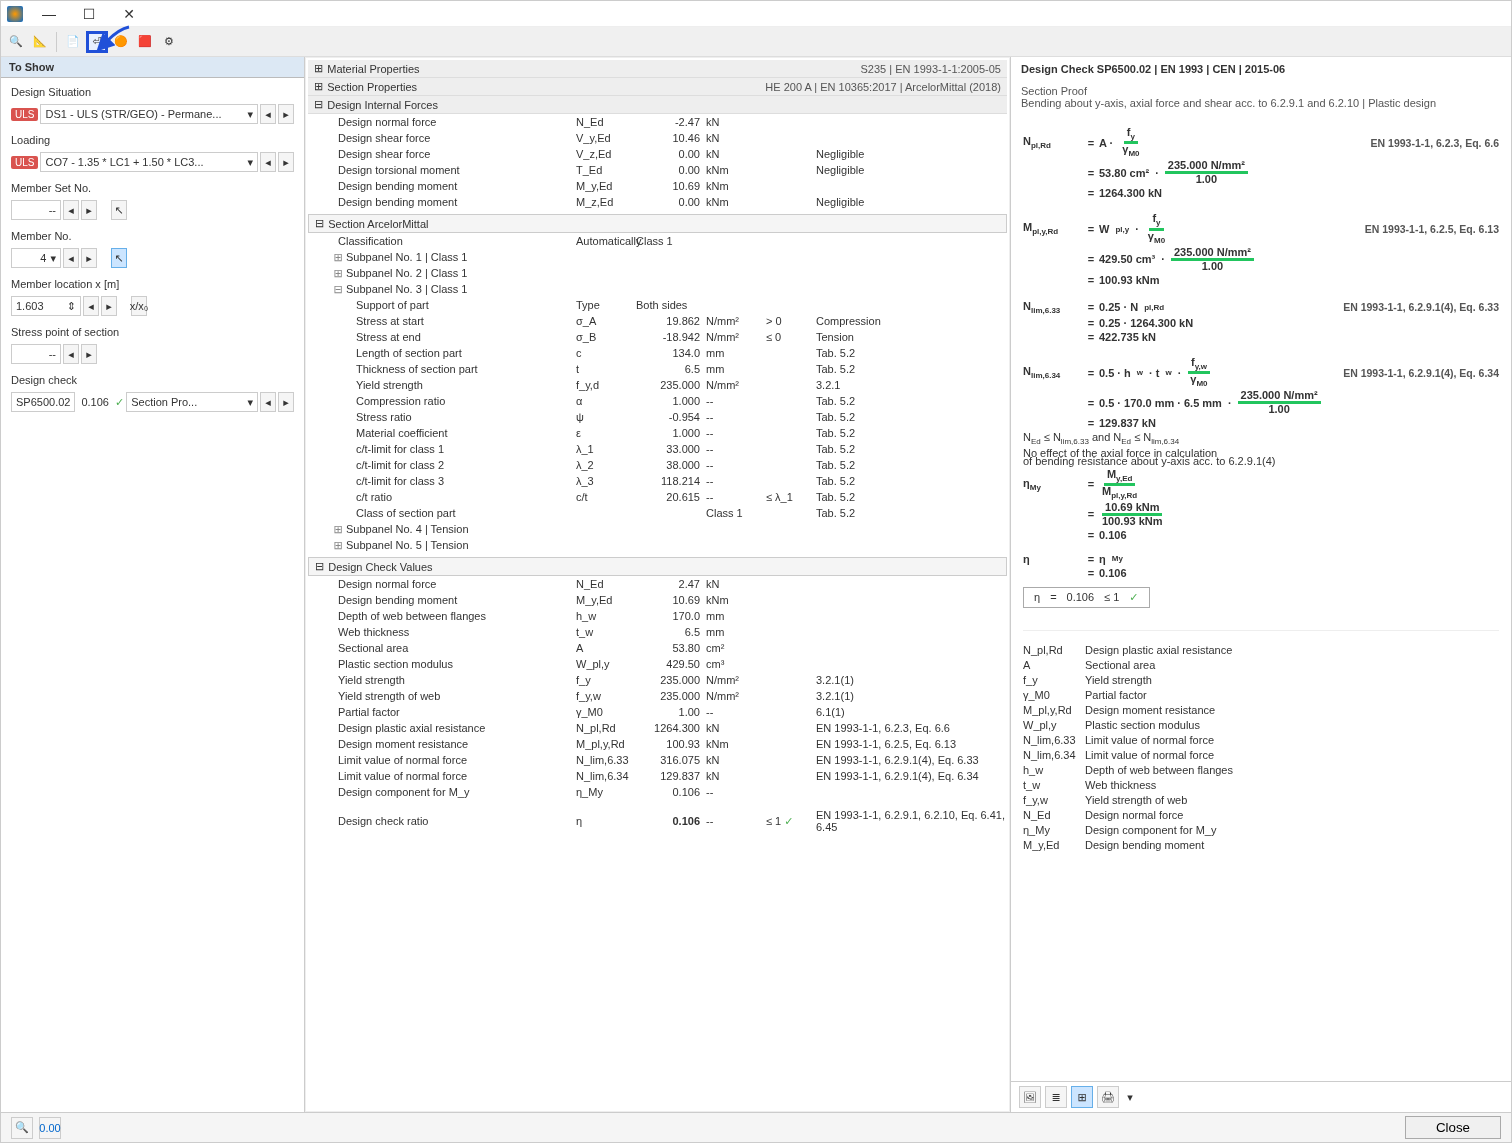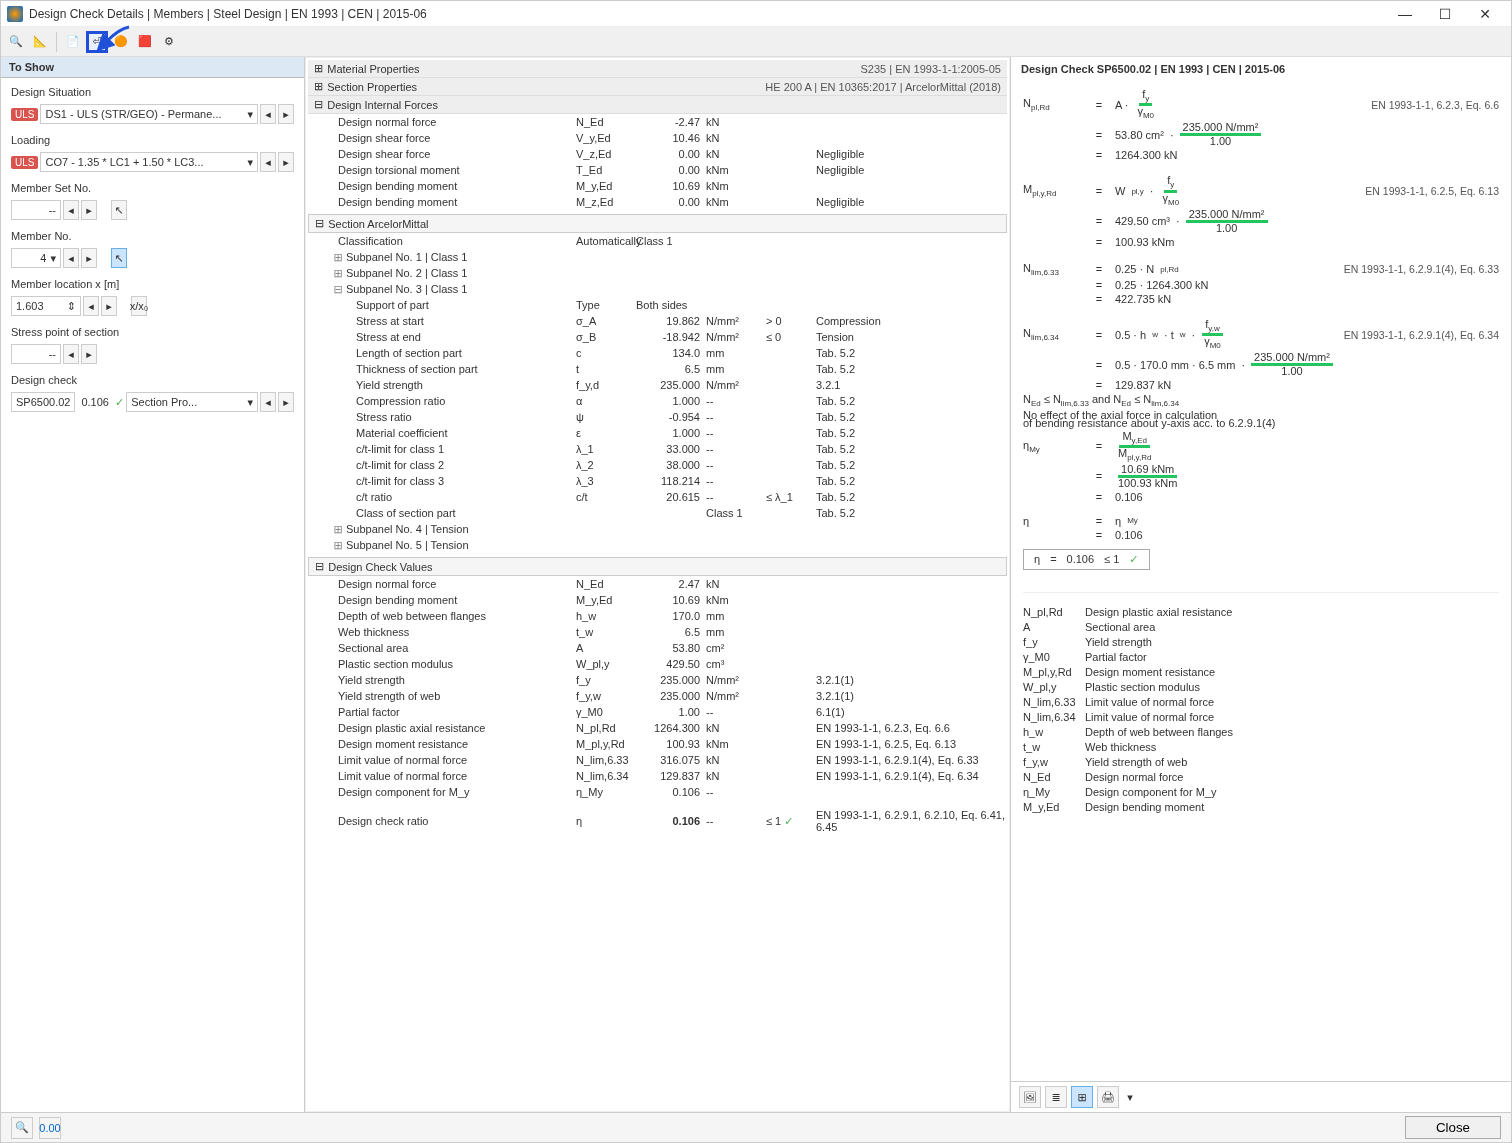--- a/index.html
+++ b/index.html
@@ -41,21 +41,21 @@
 .tree-row .sym { width:60px;}
 .tree-row .val { width:70px; text-align:right; padding-right:6px;}
 .tree-row .unit { width:60px;}
 .tree-row .cmp { width:50px;}
 .tree-row .ref { flex:1;}
 .section-band { background:#f5f5f5; border:1px solid #ccc; margin-top:4px; padding:2px 6px; display:flex; align-items:center; gap:4px;}
 .right-panel { width:500px; background:#fff; display:flex; flex-direction:column;}
 .right-head { padding:6px 10px; font-weight:600;}
 .right-sub { padding:4px 10px 10px; color:#555;}
 .formula-area { flex:1; overflow-y:auto; padding:6px 12px;}
-.frow { display:flex; align-items:center; gap:8px; margin:2px 0; flex-wrap:wrap;}
+.frow { display:flex; align-items:center; gap:0; margin:2px 0; flex-wrap:wrap;font-weight:bold;}
 .frow .sym2 { width:60px;}
 .frow .eq { width:16px; text-align:center;}
 .frow .expr { flex:1; display:flex; align-items:center; gap:6px; flex-wrap:wrap;}
 .frow .ref2 { color:#555; font-size:10.5px; min-width:180px; text-align:right;}
 .frac { display:inline-flex; flex-direction:column; align-items:center; line-height:1;}
 .frac .num { border-bottom:3px solid #22c55e; padding:0 3px;}
 .frac .den { padding:0 3px;}
 .sub { font-size:8px; vertical-align:sub;}
 .note { margin:0 0; color:#333;}
 .result-box { border:1px solid #aaa; padding:3px 10px; display:inline-flex; align-items:center; gap:10px; margin:6px 0;}
@@ -68,21 +68,20 @@
 .footer { height:30px; border-top:1px solid #ccc; display:flex; align-items:center; justify-content:space-between; padding:0 10px; background:#f5f5f5;}
 .close-btn { padding:3px 30px; border:1px solid #aaa; background:#f0f0f0; cursor:pointer;}
 .tree-row.final .val { font-weight:600;}
 </style>
 </head>
 <body>
 
 <div class="window">
   <div class="titlebar">
     <div class="icon"></div>
-    <div class="title">Design Check Details | Members | Steel Design | EN 1993 | CEN | 2015-06</div>
     <div class="wbtn">—</div>
     <div class="wbtn">☐</div>
     <div class="wbtn">✕</div>
   </div>
   <div class="toolbar">
     <div class="tbtn">🔍</div>
     <div class="tbtn">📐</div>
     <div class="tsep"></div>
     <div class="tbtn">📄</div>
     <div class="tbtn highlighted">⏎</div>
@@ -562,20 +561,24 @@
           <span class="val">0.106</span>
           <span class="unit">--</span>
           <span class="cmp"><span>≤ 1</span> <span class="check">✓</span></span>
           <span class="ref">EN 1993-1-1, 6.2.9.1, 6.2.10, Eq. 6.41, 6.45</span>
         </div>
       </div>
     </div>
 
     <div class="right-panel">
       <div class="right-head">Design Check SP6500.02 | EN 1993 | CEN | 2015-06</div>
+      <div class="right-sub">
+        <div>Section Proof</div>
+        <div>Bending about y-axis, axial force and shear acc. to 6.2.9.1 and 6.2.10 | Plastic design</div>
+      </div>
       <div class="formula-area">
 
         <div class="frow">
           <span class="sym2">N<span class="sub">pl,Rd</span></span>
             <span class="eq">=</span>
           <span class="expr">A · <span class="frac">
                 <span class="num">f<span class="sub">y</span></span>
                 <span class="den">γ<span class="sub">M0</span></span>
               </span></span>
           <span class="ref2">EN 1993-1-1, 6.2.3, Eq. 6.6</span>

